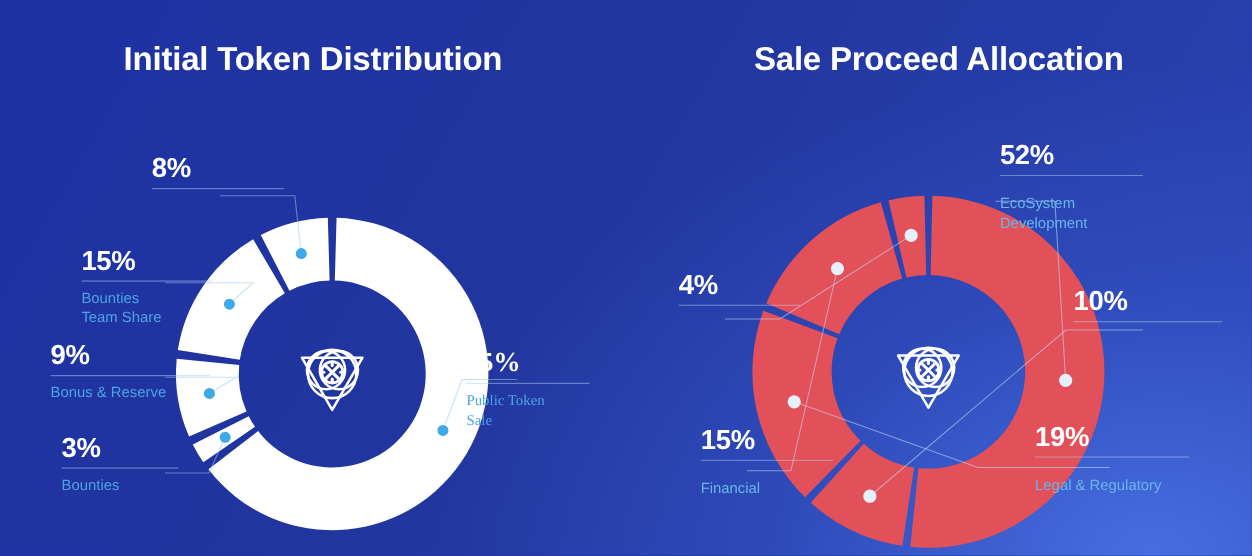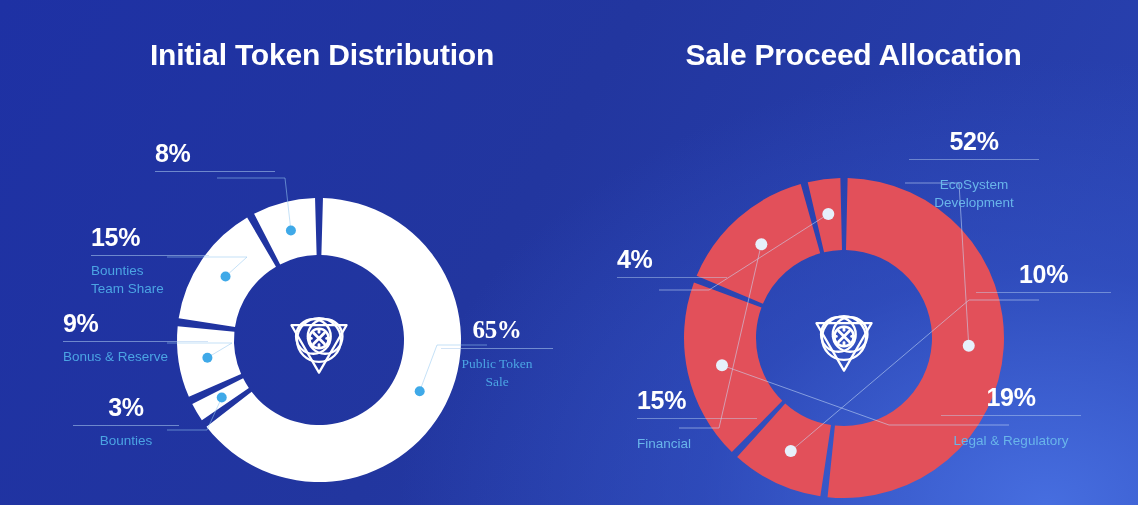--- a/index.html
+++ b/index.html
@@ -22,21 +22,21 @@
       linear-gradient(120deg, #1e31a4 0%, #22369f 45%, #2a44b4 100%);
     overflow: hidden;
   }
 
   .panel {
     position: absolute;
     top: 0;
     width: 569px;
     height: 505px;
   }
-  #panel-left  { left: 17px; padding-left: 41px; }
+  #panel-left  { left: 0; }
   #panel-right { left: 569px; }
 
   .chart-title {
     position: absolute;
     top: 38px;
     left: 0;
     width: 100%;
     text-align: center;
     color: #ffffff;
     font-size: 30px;
@@ -71,21 +71,21 @@
     background: rgba(175,205,240,0.55);
     margin: 5px 0 6px 0;
   }
   .callout .lbl {
     color: #4ba4e3;
     font-size: 13.5px;
     line-height: 1.28;
     white-space: pre-line;
     font-weight: normal;
   }
-  .callout.align-right { text-align: center; }
+  .callout.align-right { text-align: left; }
   .callout.align-left  { text-align: left; }
 
   .panel-right .callout .pct { color: #ffffff; }
   .panel-right .callout .lbl { color: #69b5ea; margin-top: 16px; }
   .panel-right .callout .rule { background: rgba(190,214,245,0.45); }
 </style>
 </head>
 <body>
 
 <div id="stage">

